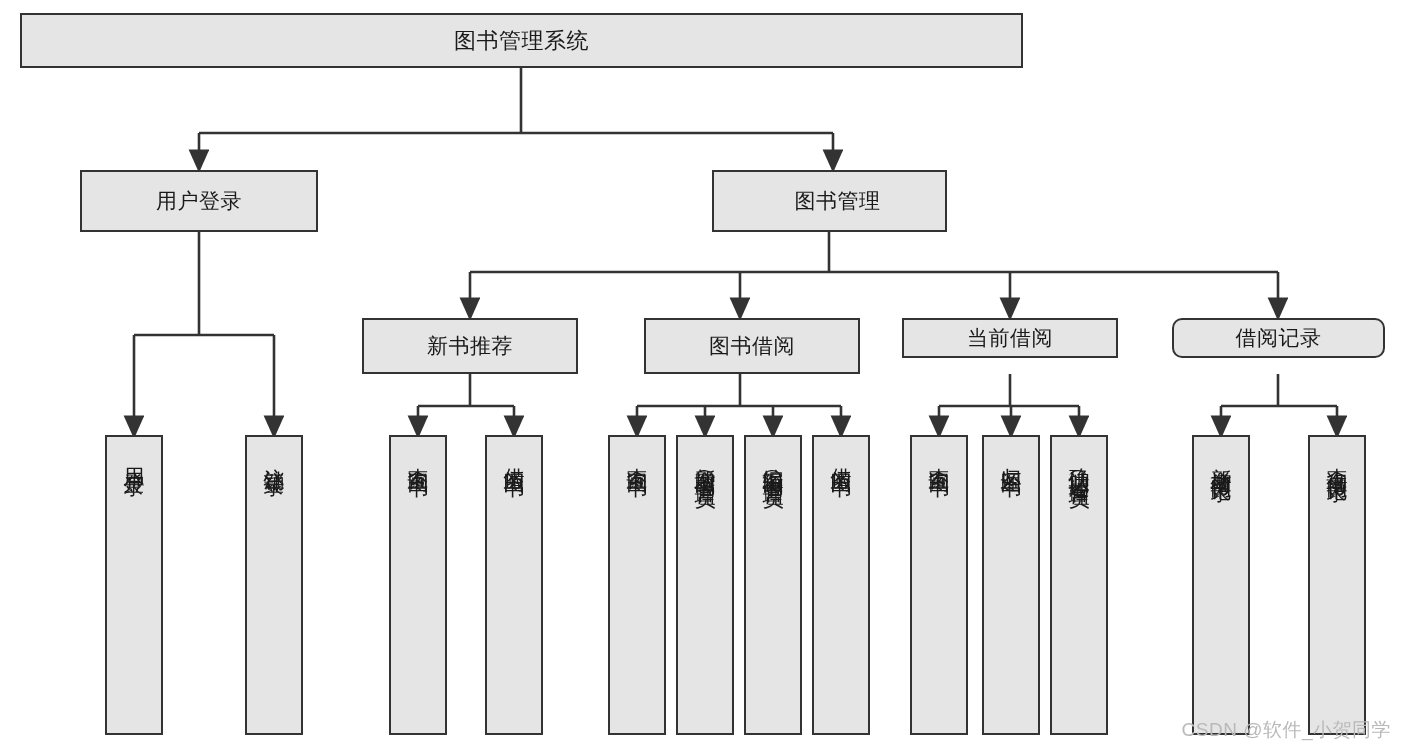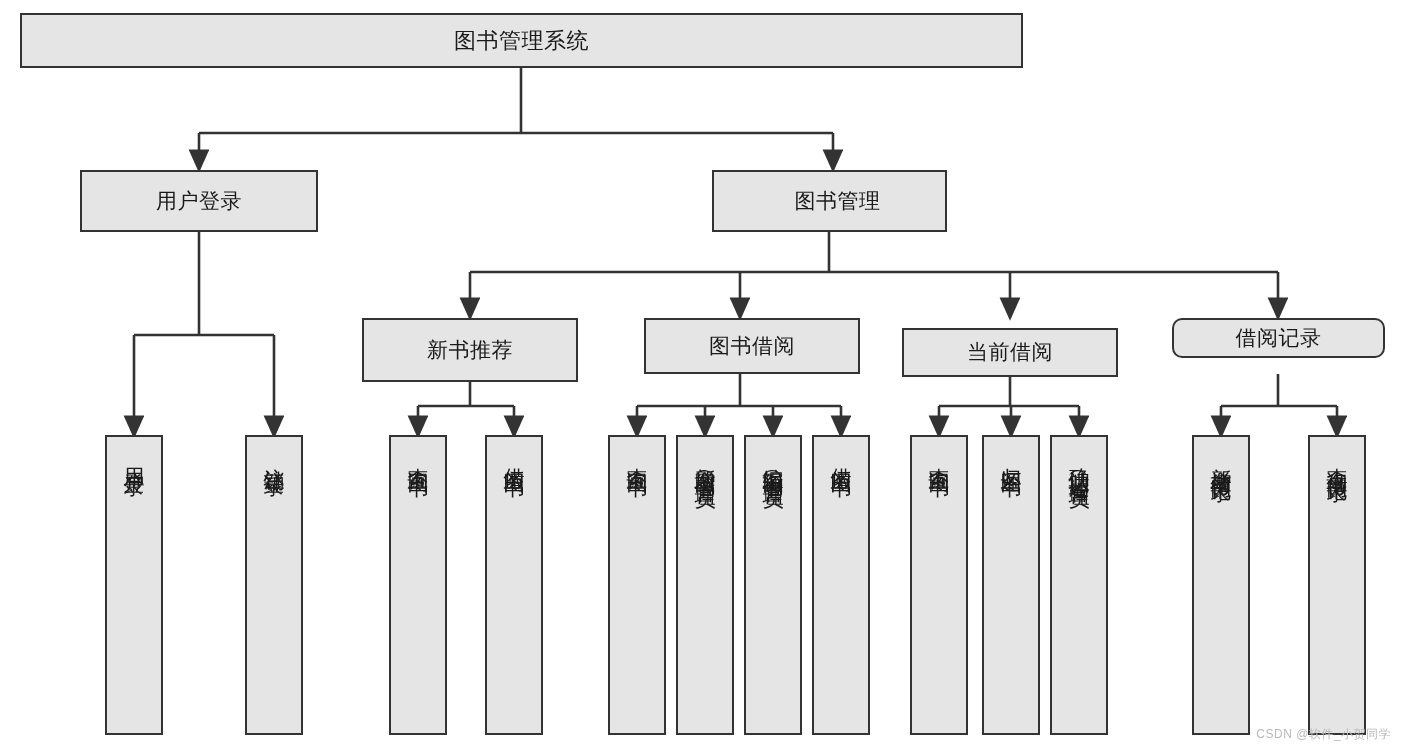--- a/index.html
+++ b/index.html
@@ -55,21 +55,21 @@
     text-orientation: upright;
     font-size: 21px;
     line-height: 1.34;
     letter-spacing: 3px;
     white-space: nowrap;
   }
   #watermark {
     position: absolute;
     right: 14px;
     bottom: 4px;
-    font-size: 12px;
+    font-size: 19px;
     color: #b9b9b9;
     z-index: 6;
     white-space: nowrap;
     letter-spacing: 0.5px;
   }
 </style>
 </head>
 <body>
 
 <div id="canvas">
@@ -128,27 +128,27 @@
     <span class="label">图书管理系统</span>
   </div>
 
   <div class="node" style="left:80px; top:170px; width:238px; height:62px;">
     <span class="label">用户登录</span>
   </div>
   <div class="node" style="left:712px; top:170px; width:235px; height:62px;padding-left:16px;">
     <span class="label">图书管理</span>
   </div>
 
-  <div class="node" style="left:362px; top:318px; width:216px; height:64px;">
+  <div class="node" style="left:362px; top:318px; width:216px; height:56px;">
     <span class="label">新书推荐</span>
   </div>
   <div class="node" style="left:632px; top:318px; width:216px; height:56px;margin-left:12px;">
     <span class="label">图书借阅</span>
   </div>
-  <div class="node" style="left:902px; top:328px; width:216px; height:49px;">
+  <div class="node" style="left:902px; top:318px; width:216px; height:40px;">
     <span class="label">当前借阅</span>
   </div>
   <div class="node" style="left:1172px; top:318px; width:213px; height:40px;border-radius:10px;">
     <span class="label">借阅记录</span>
   </div>
 
   <div class="node leaf" style="left:105px; top:435px; width:58px; height:300px;">
     <span class="label">用户登录</span>
   </div>
   <div class="node leaf" style="left:245px; top:435px; width:58px; height:300px;">

